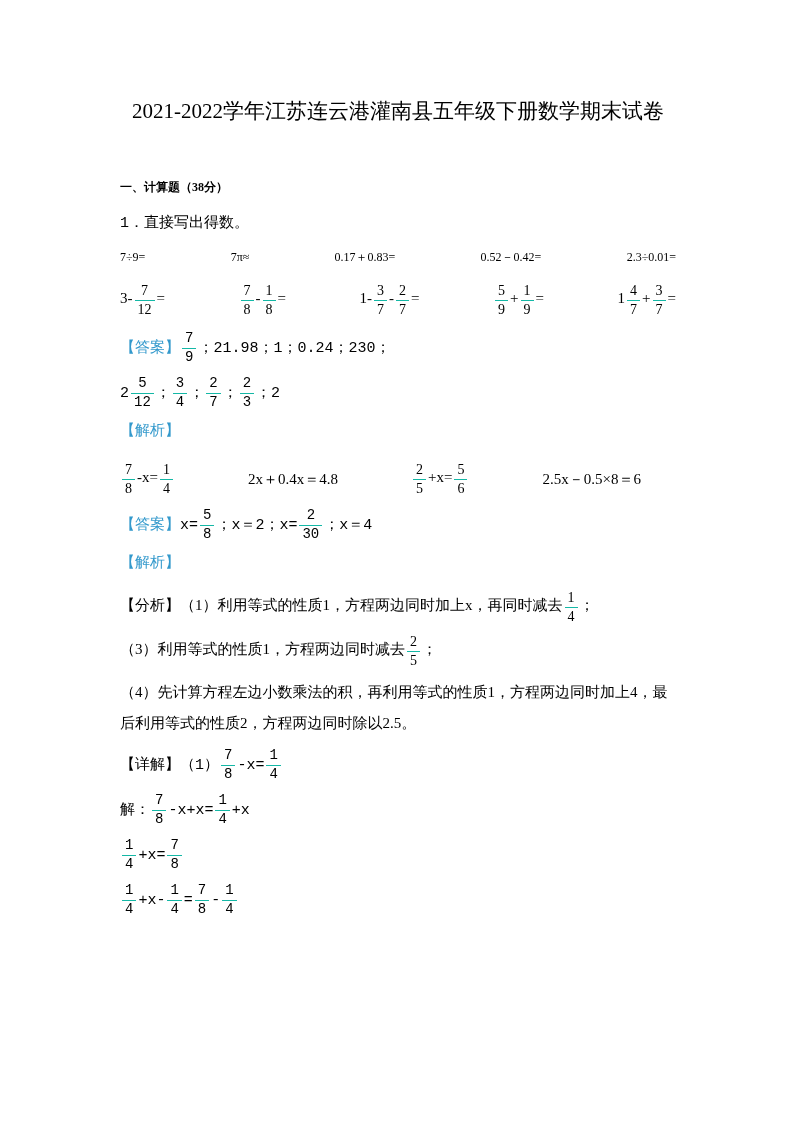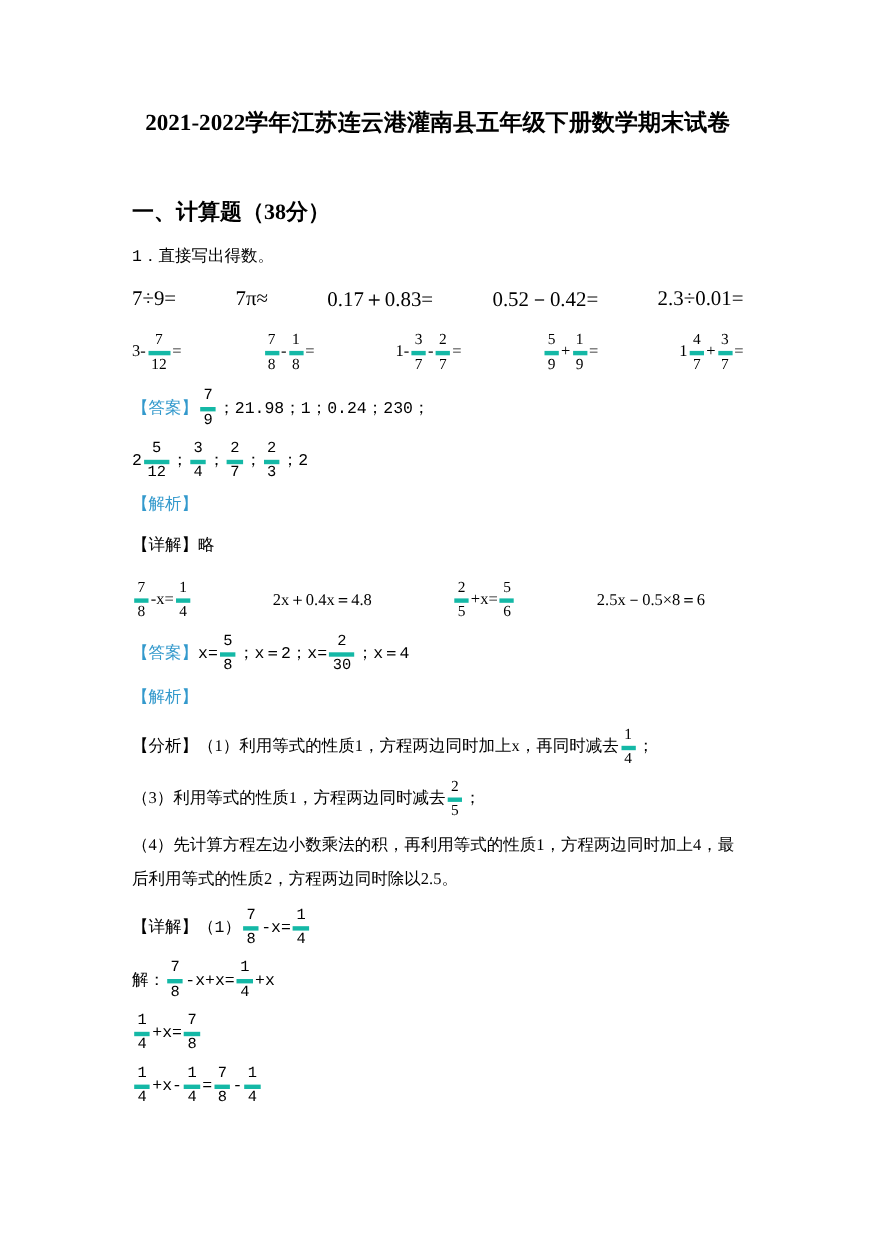--- a/index.html
+++ b/index.html
@@ -12,36 +12,36 @@
     width: 793px;
     min-height: 1122px;
     margin: 0 auto;
     background: #fff;
     padding: 88px 117px 28px 120px;
     display: flex;
     flex-direction: column;
   }
   .title {
     font-size: 21px;
-    font-weight: bold;
+    font-weight: normal;
     text-align: center;
     line-height: 47px;
     margin-bottom: 44px;
   }
   .section-heading {
-    font-size: 20px;
+    font-size: 12px;
     font-weight: bold;
     margin-bottom: 16px;
   }
   .line { font-size: 15px; margin-bottom: 13px; line-height: 24px; font-family: Liberation Mono, monospace; }
   .tall  { margin-bottom: 9px; }
   .calc-row {
     display: flex;
     justify-content: space-between;
-    font-size: 19px;
+    font-size: 12px;
     margin-bottom: 16px;
     align-items: center;
   }
   .frac-row {
     display: flex;
     justify-content: space-between;
     font-size: 15px;
     margin-bottom: 12px;
     align-items: center;
   }
@@ -55,21 +55,21 @@
   }
   .frac {
     display: inline-flex;
     flex-direction: column;
     align-items: center;
     vertical-align: middle;
     margin: 0 2px;
     line-height: 1.25;
   }
   .frac span { padding: 0 3px; font-size: 14px; }
-  .frac .den { border-top: 4px solid #14b8a6; }
+  .frac .den { border-top: 1px solid #14b8a6; }
   .blue { color: var(--label-blue, #3399cc); }
   .para { font-size: 15px; line-height: 31px; margin-bottom: 8px; }
 </style>
 </head>
 <body>
 
 <div class="page">
 
   <h1 class="title">
     <div>2021-2022学年江苏连云港灌南县五年级下册数学期末试卷</div>
@@ -142,23 +142,20 @@
         </span>；<span class="frac">
           <span class="num">2</span>
           <span class="den">3</span>
         </span>；2</span>
   </div>
 
   <div class="line">
     <span class="blue">【解析】</span>
   </div>
 
-  <div class="line">
-    <span>【详解】</span><span>略</span>
-  </div>
 
 
   <div class="eq-row">
     <span><span class="frac">
           <span class="num">7</span>
           <span class="den">8</span>
         </span>-x=<span class="frac">
           <span class="num">1</span>
           <span class="den">4</span>
         </span></span>

